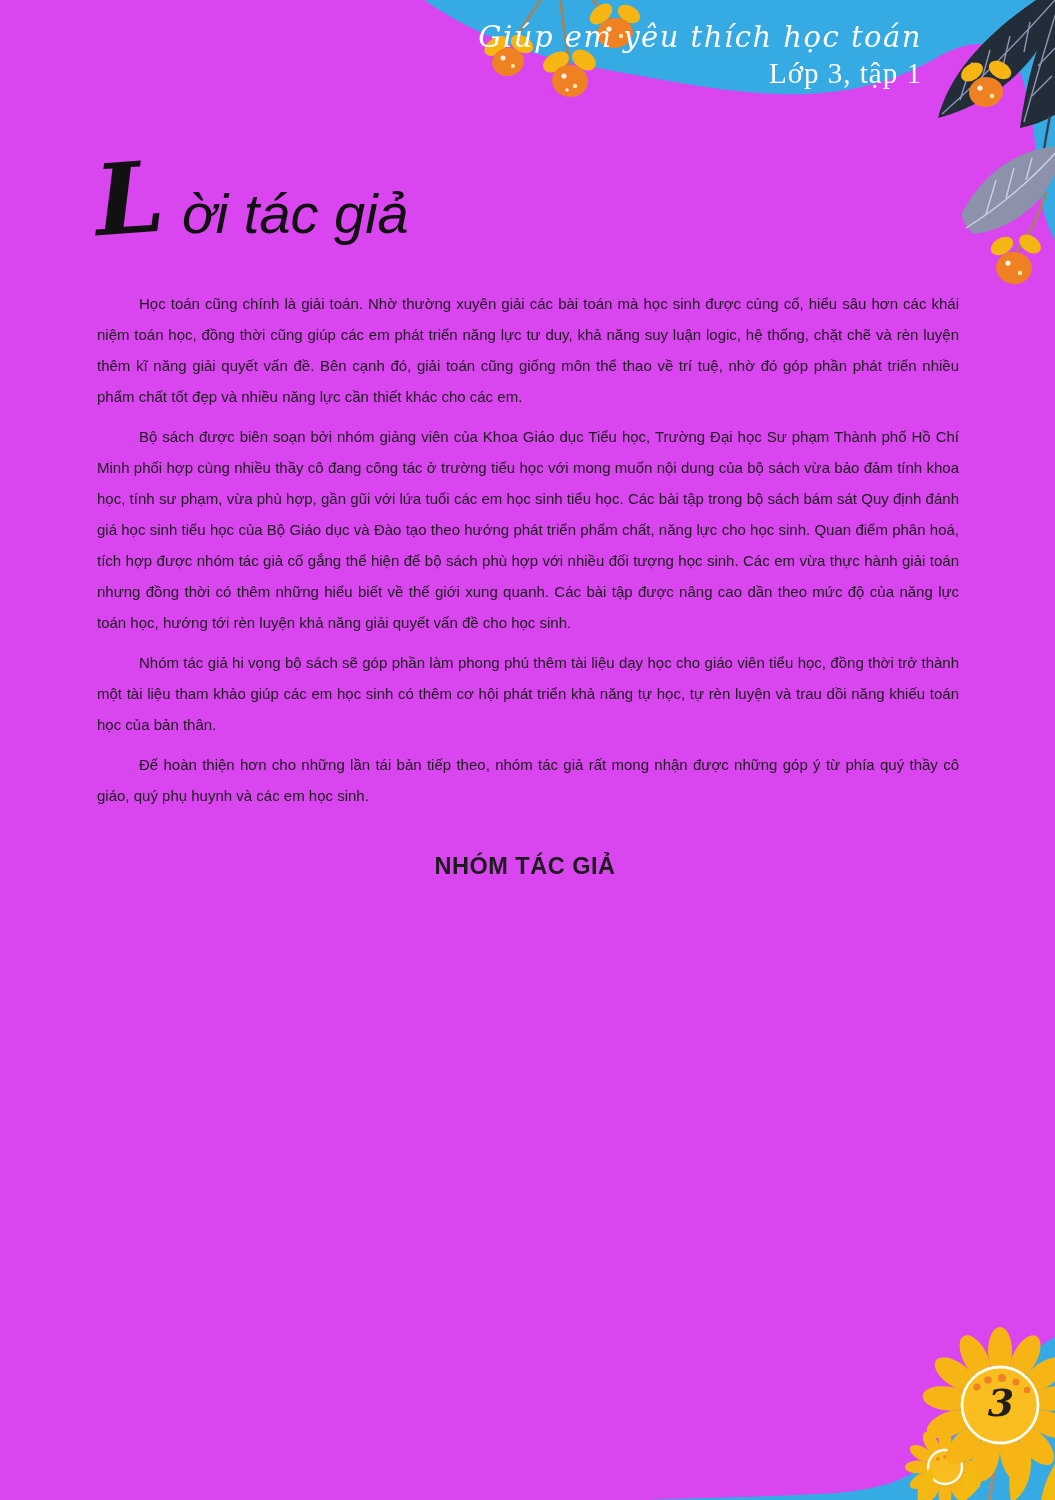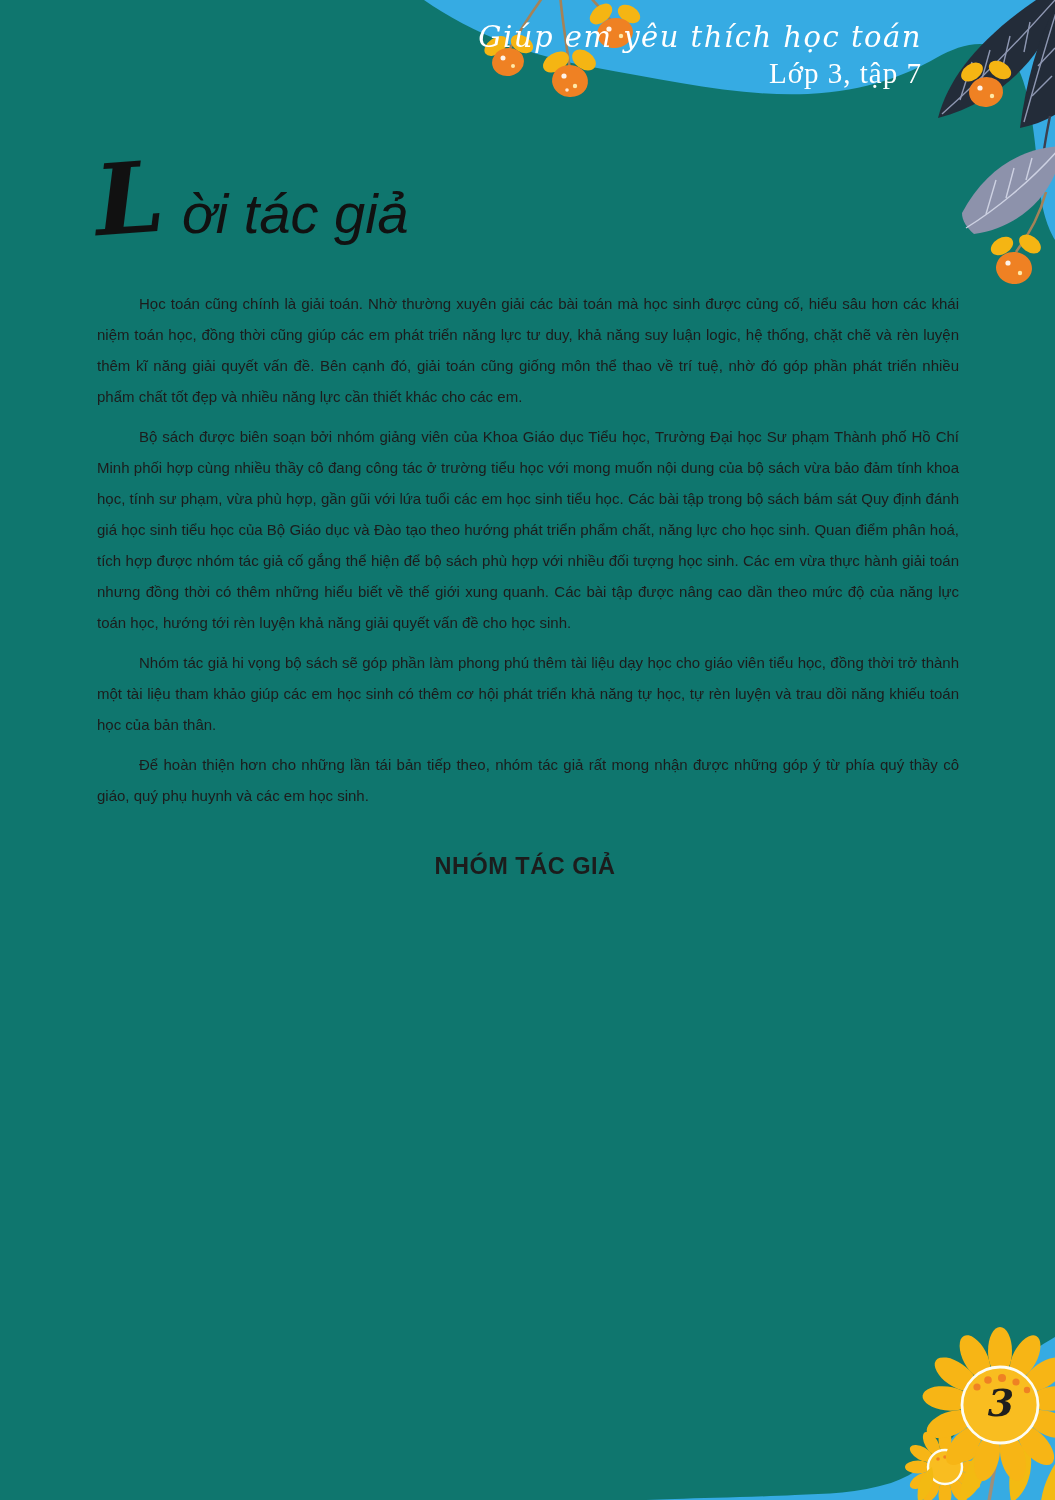--- a/index.html
+++ b/index.html
@@ -1,19 +1,19 @@
 <!DOCTYPE html>
 <html><head>
 <meta charset="utf-8">
 <style>
   html,body{margin:0;padding:0;background:#e8e8e8;}
   .page{
     position:relative;
     width:1055px;height:1500px;
-    background:#0f766e;
+    background:#d946ef;
     overflow:hidden;
     font-family:"Liberation Sans",sans-serif;
     color:#1c1c1c;
     margin:0 auto;
   }
   svg{display:block;}
   .header-deco{position:absolute;top:0;left:0;}
   .footer-deco{position:absolute;top:1325px;left:615px;}
 
   .header-text{
@@ -172,21 +172,21 @@
       <ellipse cx="1002" cy="246" rx="12" ry="8" fill="#f5b513" transform="rotate(-30 1002 246)"></ellipse>
       <ellipse cx="1030" cy="244" rx="12" ry="8" fill="#f5b513" transform="rotate(35 1030 244)"></ellipse>
       <ellipse cx="1014" cy="268" rx="18" ry="16" fill="#ef8123" transform="rotate(6 1014 268)"></ellipse>
       <circle cx="1008" cy="263" r="2.6" fill="#ffffff" opacity="0.9"></circle>
       <circle cx="1020" cy="273" r="2.2" fill="#ffe9a8"></circle>
     </g>
   </svg>
 
   <div class="header-text">
     <div class="series-title">Giúp em yêu thích học toán</div>
-    <div class="volume-label">Lớp 3, tập 7</div>
+    <div class="volume-label">Lớp 3, tập 1</div>
   </div>
 
   <div class="page-title">
     <span class="title-initial">L</span>
     <span class="title-rest">ời tác giả</span>
   </div>
 
   <div class="body-text">
     <div>
         <p class="para"><span>Học toán cũng chính là giải toán. Nhờ thường xuyên giải các bài toán mà học sinh được củng cố, hiểu sâu hơn các khái niệm toán học, đồng thời cũng giúp các em phát triển năng lực tư duy, khả năng suy luận logic, hệ thống, chặt chẽ và rèn luyện thêm kĩ năng giải quyết vấn đề. Bên cạnh đó, giải toán cũng giống môn thể thao về trí tuệ, nhờ đó góp phần phát triển nhiều phẩm chất tốt đẹp và nhiều năng lực cần thiết khác cho các em.</span></p>

